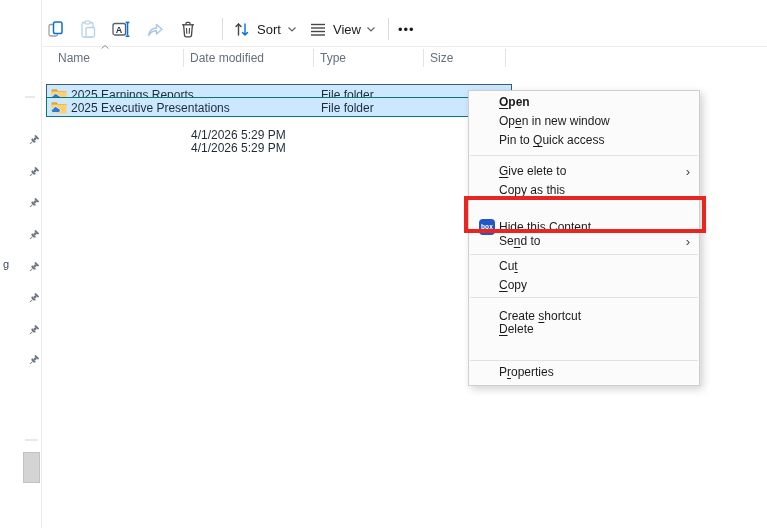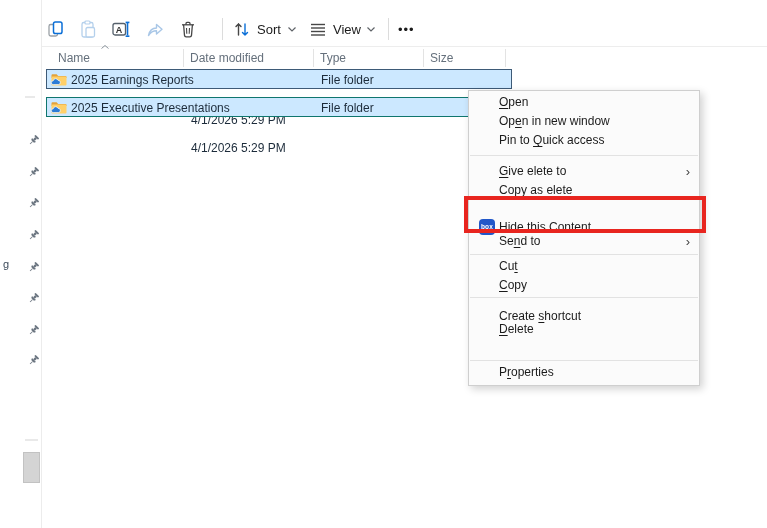--- a/index.html
+++ b/index.html
@@ -47,21 +47,21 @@
     left:468px; top:90px; width:232px; height:296px;
     background:#fbfbfb; border:1px solid #cfcfcf;
     box-shadow:3px 3px 8px rgba(0,0,0,0.18);
   }
   .mi {
     position:absolute; left:0; width:100%; height:19px;
     font-size:12px; color:#1b1b1b; line-height:19px;
     padding-left:30px; cursor:pointer; white-space:nowrap;
   }
   .mi u { text-underline-offset:2px; }
-  .mi-bold { font-weight:normal; }
+  .mi-bold { font-weight:bold; }
   .mi-tall { height:32px; line-height:32px; }
   .mi-arrow { position:absolute; right:9px; top:0; font-size:13px; color:#444; }
   .mi-sep { position:absolute; left:1px; right:1px; height:1px; background:#e2e2e2; }
   .box-chip {
     position:absolute; left:10px; top:8px; width:16px; height:16px;
     border-radius:4px; background:#2157c9; color:#fff;
     font-size:6.5px; font-weight:bold; text-align:center; line-height:16px;
     letter-spacing:0.2px;
   }
   .red-annot {
@@ -242,21 +242,21 @@
   </div>
 <span class="abs col-header" style="left:58px">Name</span>
 <span class="abs col-header" style="left:190px">Date modified</span>
 <span class="abs col-header" style="left:320px">Type</span>
 <span class="abs col-header" style="left:430px">Size</span>
 <div class="abs col-sep" style="left:183px"></div>
 <div class="abs col-sep" style="left:313px"></div>
 <div class="abs col-sep" style="left:423px"></div>
 <div class="abs col-sep" style="left:505px"></div>
 
-<div class="abs file-row row-focused" style="top:69px">
+<div class="abs file-row row-focused" style="top:84px">
   <span class="folder-ic">
       <svg width="16" height="13" viewBox="0 0 16 13">
         <path d="M0.5 2.2 a1 1 0 0 1 1-1 h4.1 l1.6 1.7 h7.3 a1 1 0 0 1 1 1 v1 H0.5 Z" fill="#e2a23c"></path>
         <rect x="0.5" y="3.6" width="15" height="8.9" rx="1" fill="#ffd069"></rect>
         <g>
           <path d="M2.2 11.6 a1.9 1.9 0 0 1 0-3.8 a2.5 2.5 0 0 1 4.8-0.5 a1.7 1.7 0 0 1 0.4 4.3 Z" fill="#2c7cd6" stroke="#ffffff" stroke-width="0.7"></path>
         </g>
       </svg>
     </span>
   <span class="cell cell-name">2025 Earnings Reports</span>
@@ -279,21 +279,21 @@
 </div>
 
 <div class="abs ctx-menu">
   <div class="mi mi-bold" style="top:2px"><span><span></span><u>O</u><span>pen</span></span></div>
   <div class="mi" style="top:21px"><span><span>Op</span><u>e</u><span>n in new window</span></span></div>
   <div class="mi" style="top:40px"><span><span>Pin to </span><u>Q</u><span>uick access</span></span></div>
 
   <div class="mi-sep" style="top:64px"></div>
 
   <div class="mi" style="top:71px"><span><span></span><u>G</u><span>ive elete to</span></span><span class="mi-arrow">›</span></div>
-  <div class="mi" style="top:90px"><span><span>Copy </span><u>a</u><span>s elete</span></span></div>
+  <div class="mi" style="top:90px"><span><span>Copy </span><u>a</u><span>s this</span></span></div>
 
   <div class="mi mi-tall" style="top:120px">
     <span class="box-chip">box</span>
     <span><span>Hide this Content</span></span>
   </div>
 
   <div class="mi" style="top:141px"><span><span>Se</span><u>n</u><span>d to</span></span><span class="mi-arrow">›</span></div>
 
   <div class="mi-sep" style="top:163px"></div>
 

